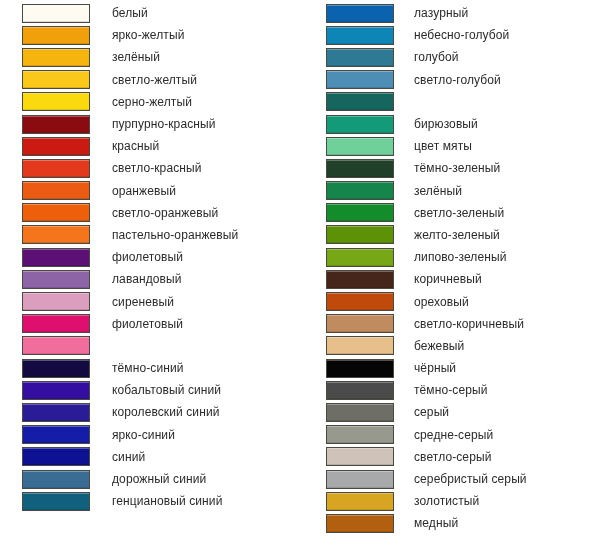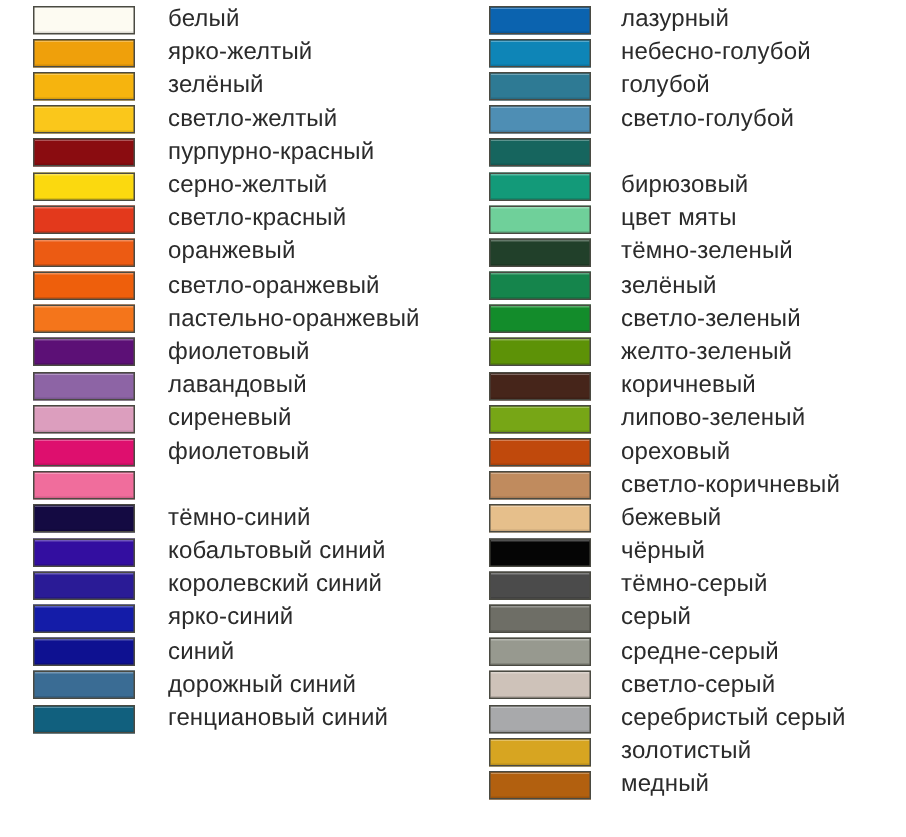--- a/index.html
+++ b/index.html
@@ -41,21 +41,21 @@
     width: 68px;
     height: 19px;
     flex: 0 0 68px;
     border: 1px solid #4a4a42;
     box-sizing: border-box;
     box-shadow: inset 0 1px 0 rgba(255,255,255,0.30),
                 inset 0 -1px 0 rgba(0,0,0,0.12);
   }
   .label {
     margin-left: 22px;
-    font-size: 16px;
+    font-size: 12px;
     line-height: 1;
     color: #2b2b2b;
     white-space: nowrap;
     letter-spacing: 0.1px;
   }
   .column-right .label { margin-left: 20px; }
 </style>
 </head>
 <body>
 
@@ -72,26 +72,30 @@
       </div>
       <div class="row">
         <div class="swatch" style="background: rgb(246, 180, 14);"></div>
         <div class="label">зелёный</div>
       </div>
       <div class="row">
         <div class="swatch" style="background: rgb(250, 199, 27);"></div>
         <div class="label">светло-желтый</div>
       </div>
       <div class="row">
+        <div class="swatch" style="background: rgb(251, 217, 15);"></div>
+        <div class="label">серно-желтый</div>
+      </div>
+      <div class="row">
         <div class="swatch" style="background: rgb(138, 12, 16);"></div>
         <div class="label">пурпурно-красный</div>
       </div>
       <div class="row">
-        <div class="swatch" style="background: rgb(251, 217, 15);"></div>
-        <div class="label">серно-желтый</div>
+        <div class="swatch" style="background: rgb(203, 26, 18);"></div>
+        <div class="label">красный</div>
       </div>
       <div class="row">
         <div class="swatch" style="background: rgb(227, 57, 28);"></div>
         <div class="label">светло-красный</div>
       </div>
       <div class="row">
         <div class="swatch" style="background: rgb(236, 91, 19);"></div>
         <div class="label">оранжевый</div>
       </div>
       <div class="row">
@@ -188,28 +192,28 @@
       </div>
       <div class="row">
         <div class="swatch" style="background: rgb(19, 140, 43);"></div>
         <div class="label">светло-зеленый</div>
       </div>
       <div class="row">
         <div class="swatch" style="background: rgb(93, 146, 7);"></div>
         <div class="label">желто-зеленый</div>
       </div>
       <div class="row">
+        <div class="swatch" style="background: rgb(119, 166, 22);"></div>
+        <div class="label">липово-зеленый</div>
+      </div>
+      <div class="row">
         <div class="swatch" style="background: rgb(70, 37, 26);"></div>
         <div class="label">коричневый</div>
       </div>
       <div class="row">
-        <div class="swatch" style="background: rgb(119, 166, 22);"></div>
-        <div class="label">липово-зеленый</div>
-      </div>
-      <div class="row">
         <div class="swatch" style="background: rgb(192, 73, 12);"></div>
         <div class="label">ореховый</div>
       </div>
       <div class="row">
         <div class="swatch" style="background: rgb(192, 139, 94);"></div>
         <div class="label">светло-коричневый</div>
       </div>
       <div class="row">
         <div class="swatch" style="background: rgb(230, 191, 139);"></div>
         <div class="label">бежевый</div>

